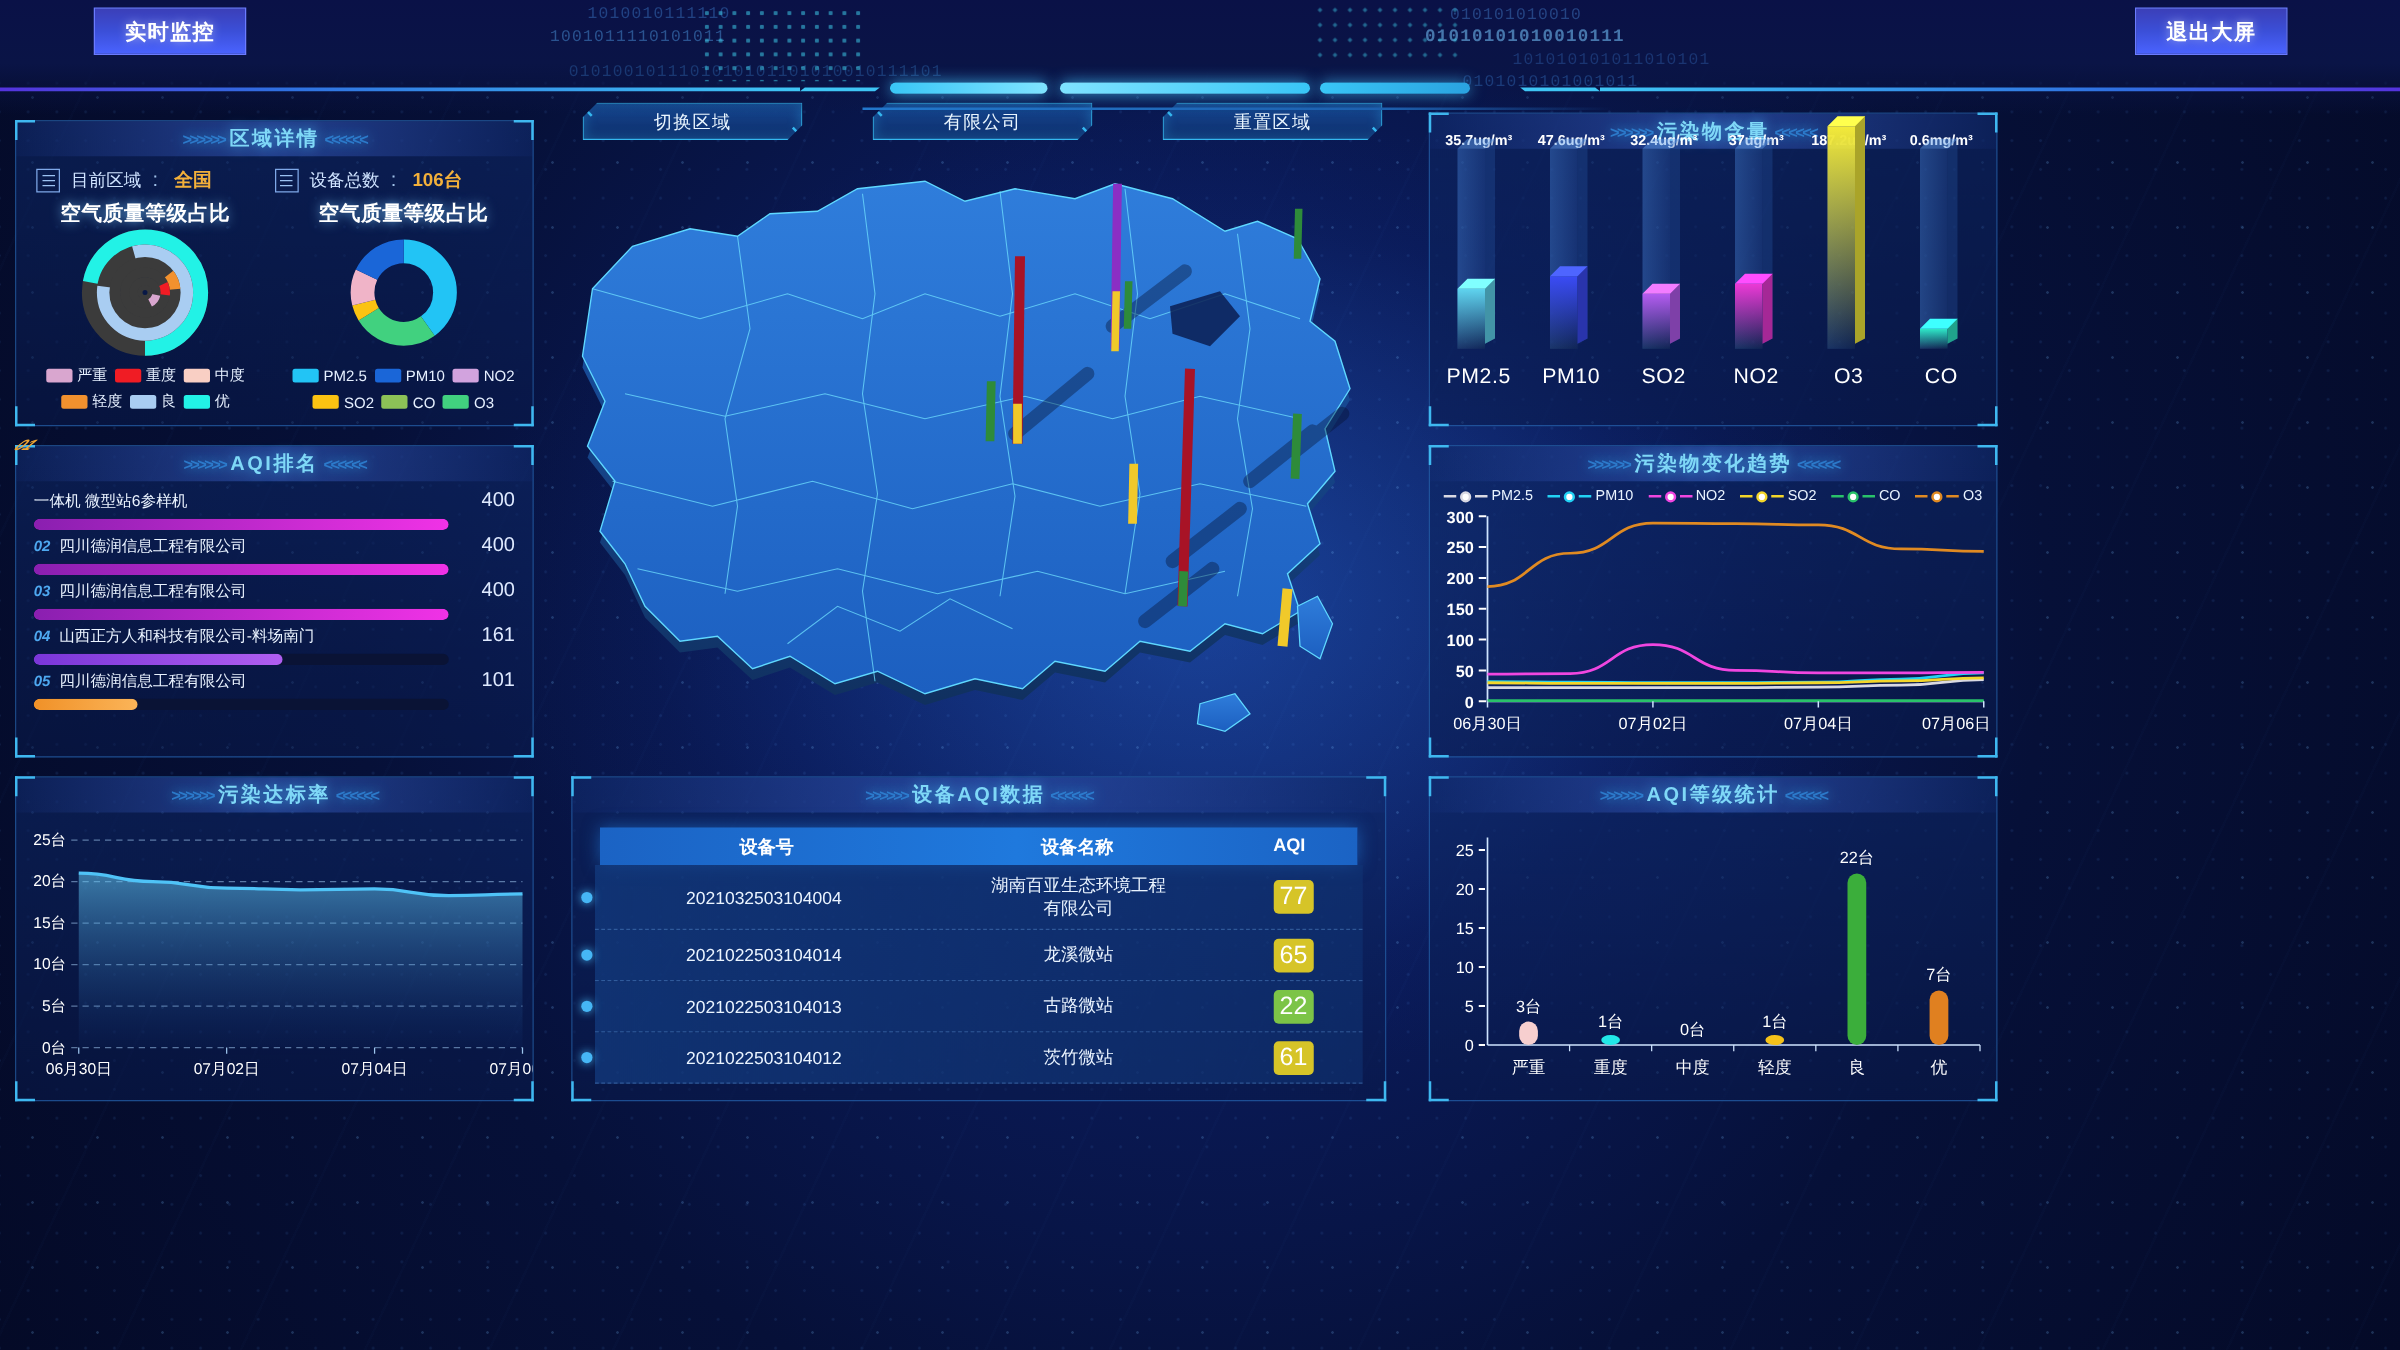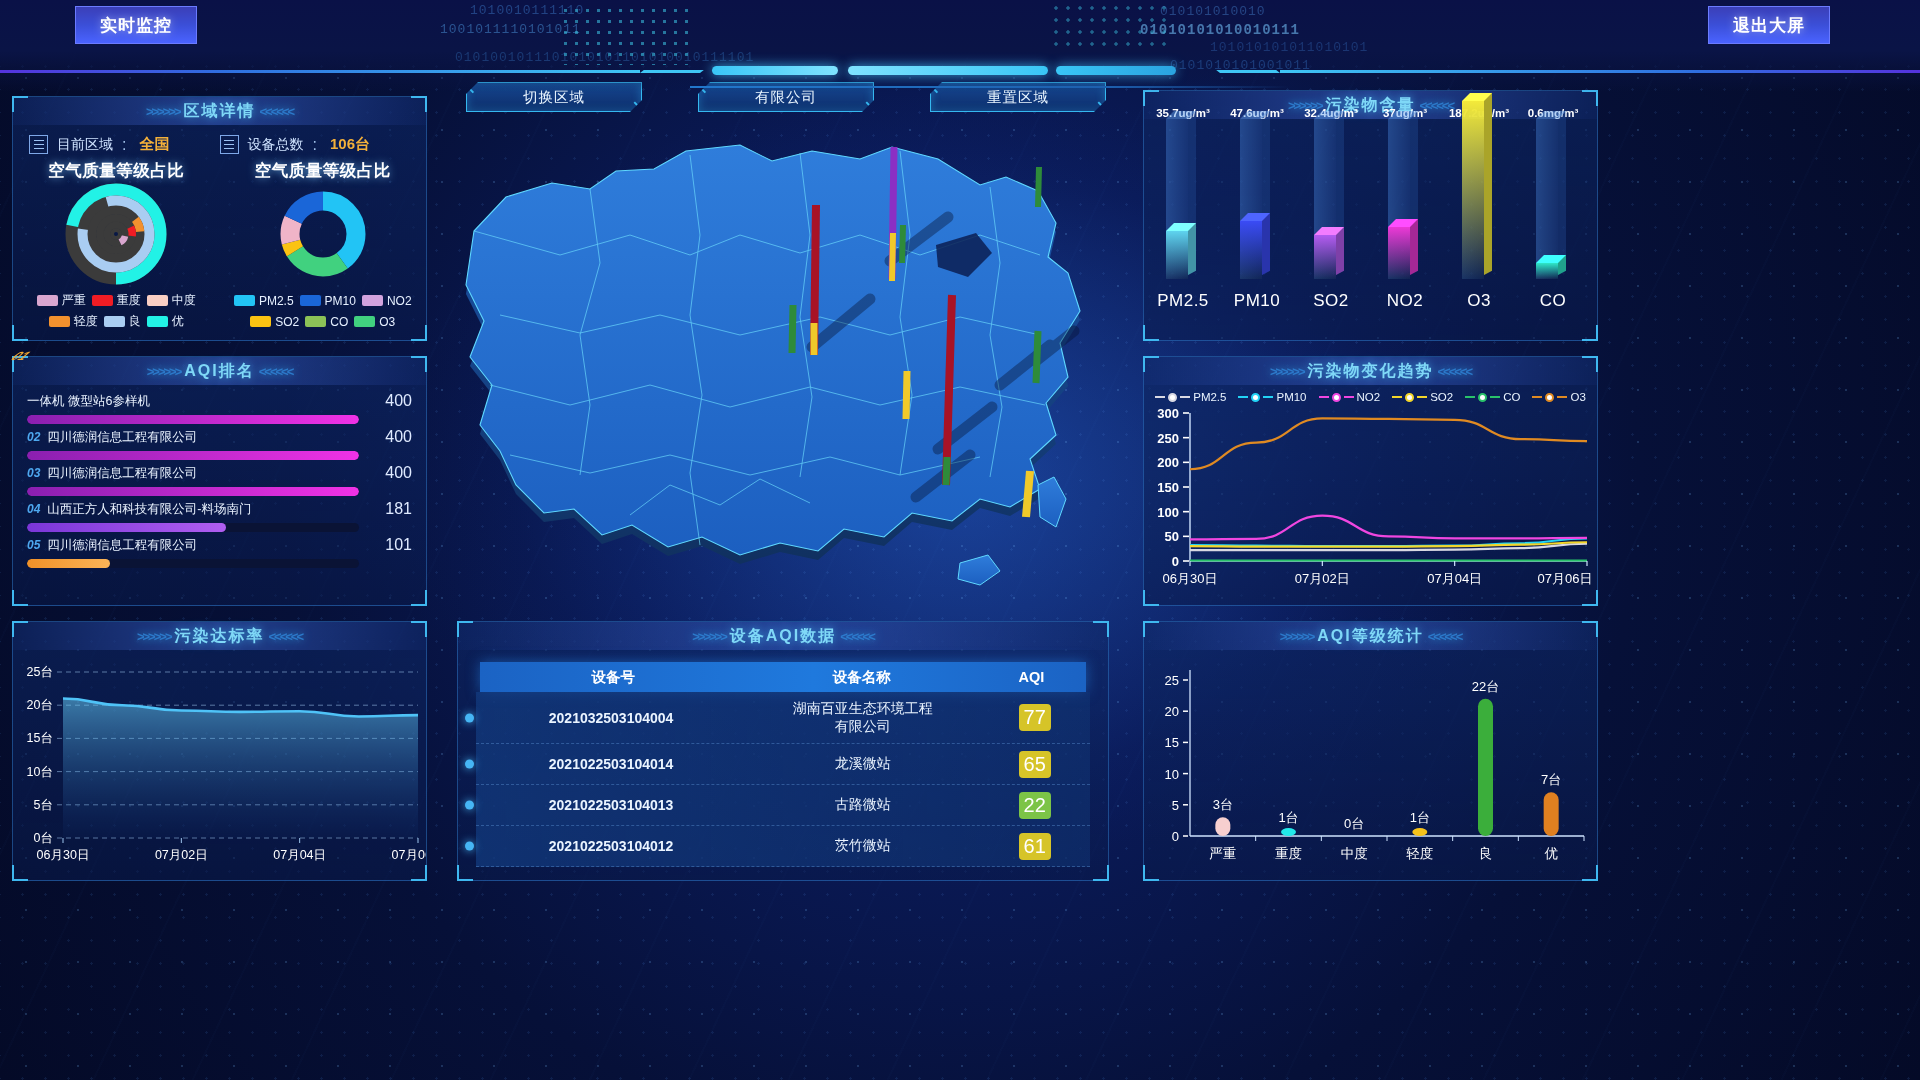--- a/index.html
+++ b/index.html
@@ -171,21 +171,21 @@
   #p-comply{ left:12px; top:621px; width:415px; height:260px; }
 
   
   #p-table{ left:457px; top:621px; width:652px; height:260px; }
   .tbl-head{
     display:flex; margin:12px 22px 0 22px; height:30px; align-items:center;
     background:linear-gradient(90deg,#1b63c4,#1f79dd 55%,#1b63c4);
     box-shadow:0 0 14px rgba(40,140,240,.5);
   }
   .tbl-head div{ color:#fff; font-size:14.5px; font-weight:bold; text-align:center; }
-  .col-id{ width:44%;font-weight:bold; } .col-name{ width:38%; } .col-aqi{ width:18%; }
+  .col-id{ width:44%; } .col-name{ width:38%; } .col-aqi{ width:18%; }
   .tbl-row{
     display:flex; align-items:center; margin:0 18px; height:41px;
     background:linear-gradient(90deg, rgba(18,58,126,.75), rgba(16,52,116,.55));
     border-bottom:1px dashed rgba(110,170,235,.35);
     position:relative;
   }
   .tbl-row.tall{ height:52px; }
   .tbl-row .dot{
     position:absolute; left:-11px; top:50%; transform:translateY(-50%);
     width:9px; height:9px; border-radius:50%; background:#46b6f5; box-shadow:0 0 8px #46b6f5;
@@ -493,21 +493,21 @@
           <span class="rank-val">400</span>
         </div>
         <div class="rank-track">
           <div class="rank-fill" style="width:100%;background:linear-gradient(90deg,#8a1fb0,#f032e6)"></div>
         </div>
       </div>
       <div class="rank-item">
         <div class="rank-line">
           <span class="rank-no sub">04</span>
           <span class="rank-name">山西正方人和科技有限公司-料场南门</span>
-          <span class="rank-val">181</span>
+          <span class="rank-val">161</span>
         </div>
         <div class="rank-track">
           <div class="rank-fill" style="width:60%;background:linear-gradient(90deg,#7a36d8,#b05ef0)"></div>
         </div>
       </div>
       <div class="rank-item">
         <div class="rank-line">
           <span class="rank-no sub">05</span>
           <span class="rank-name">四川德润信息工程有限公司</span>
           <span class="rank-val">101</span>

